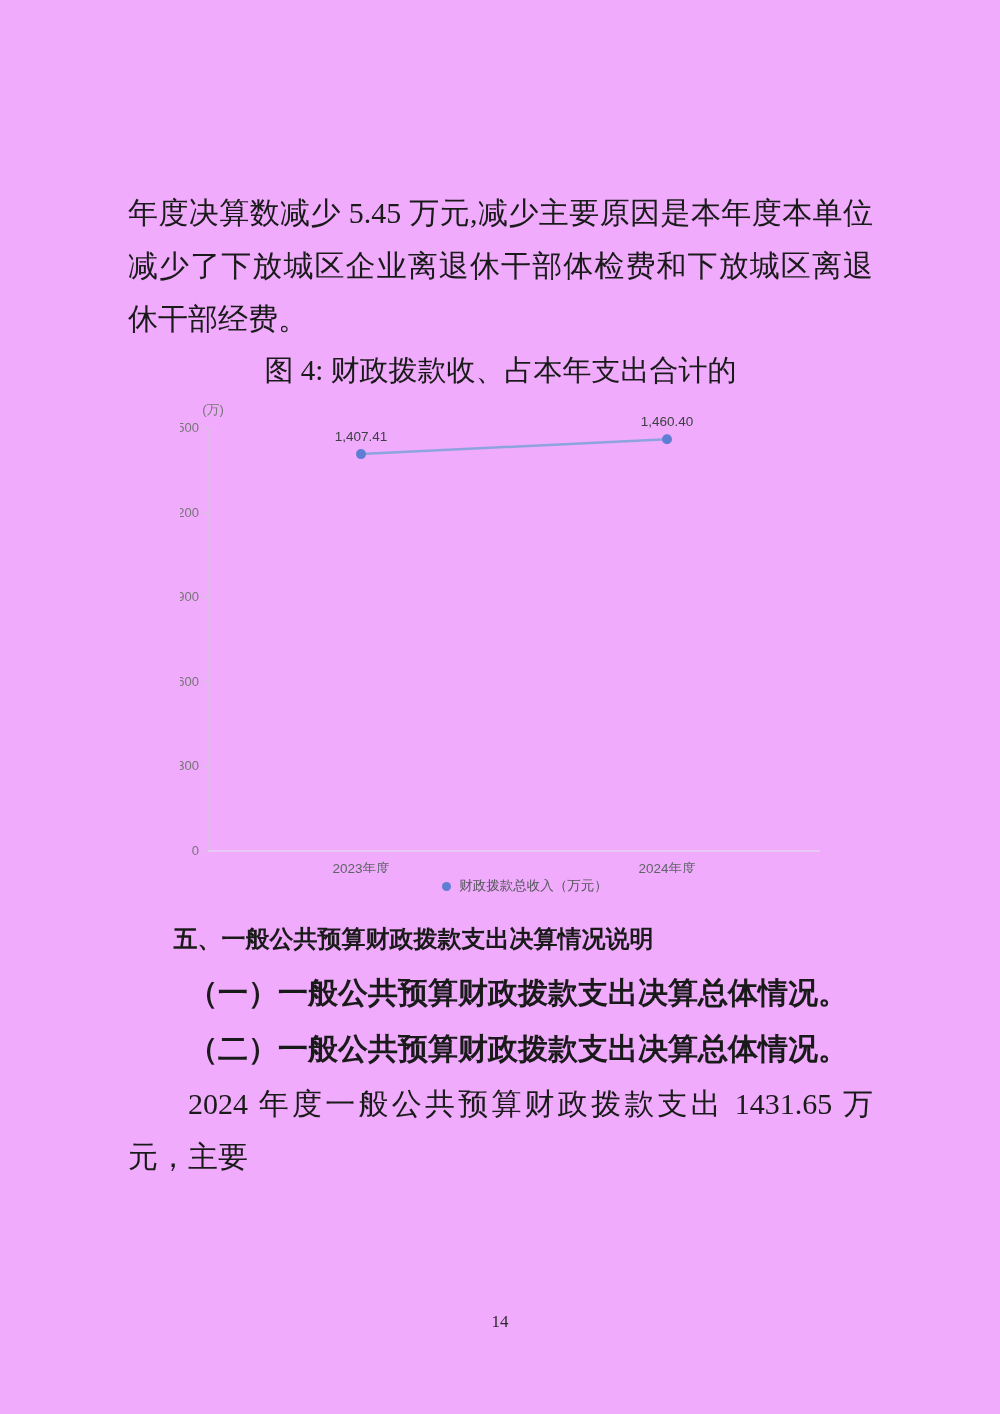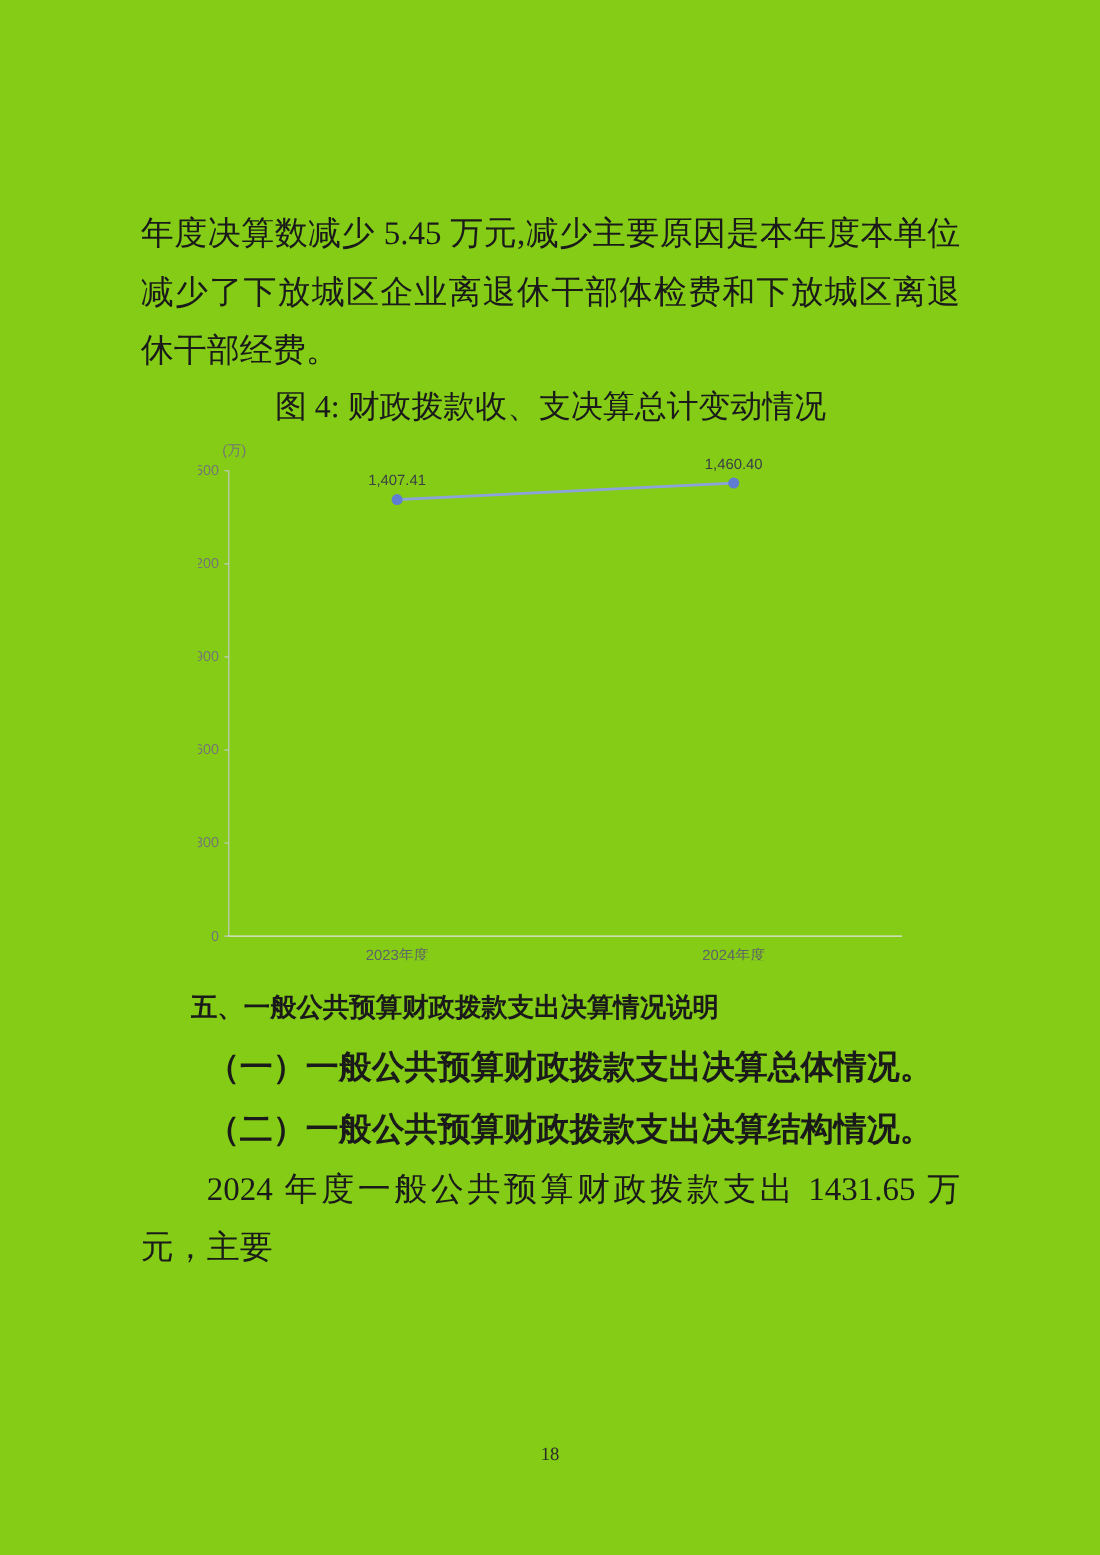--- a/index.html
+++ b/index.html
@@ -4,21 +4,21 @@
 <style>
   * { margin: 0; padding: 0; box-sizing: border-box; }
   html, body { background: #ffffff; }
   body { font-family: "Liberation Serif", "DejaVu Serif", serif; color: #1a1a1a; }
 
   .page {
     position: relative;
     width: 1000px;
     height: 1414px;
     margin: 0 auto;
-    background: #84cc16;
+    background: #f0abfc;
     overflow: hidden;
   }
   .content {
     padding: 186px 127px 0 128px; 
   }
 
   .body-text {
     font-size: 30px;
     line-height: 53px;
     text-align: justify;
@@ -89,21 +89,21 @@
   }
 </style>
 </head>
 <body>
 
 <div class="page">
   <div class="content">
 
     <p class="body-text">年度决算数减少 5.45 万元,减少主要原因是本年度本单位减少了下放城区企业离退休干部体检费和下放城区离退休干部经费。</p>
 
-    <div class="figure-caption">图 4: 财政拨款收、支决算总计变动情况</div>
+    <div class="figure-caption">图 4: 财政拨款收、占本年支出合计的</div>
 
     <div class="chart-block">
       <svg id="chart-svg" class="chart-svg" width="690" height="472" viewBox="0 0 690 472">
           <text x="33" y="13" text-anchor="middle" class="axis-unit">(万)</text>
           <line x1="24" y1="450" x2="28" y2="450" class="axis-line"></line>
           <text x="19" y="454" text-anchor="end" class="tick-label">0</text>
           <line x1="24" y1="365.4" x2="28" y2="365.4" class="axis-line"></line>
           <text x="19" y="369.4" text-anchor="end" class="tick-label">300</text>
           <line x1="24" y1="280.79999999999995" x2="28" y2="280.79999999999995" class="axis-line"></line>
           <text x="19" y="284.79999999999995" text-anchor="end" class="tick-label">600</text>
@@ -116,27 +116,31 @@
           <line x1="28" y1="27" x2="28" y2="450" class="axis-line"></line>
           <line x1="28" y1="450" x2="640" y2="450" class="baseline"></line>
           <text x="181" y="472" text-anchor="middle" class="xcat-label">2023年度</text>
           <text x="487" y="472" text-anchor="middle" class="xcat-label">2024年度</text>
           <polyline points="181,53.110379999999964 487,38.16719999999998" fill="none" stroke="#8da3de" stroke-width="2.5"></polyline>
           <circle cx="181" cy="53.110379999999964" r="5" fill="#5f7ed3"></circle>
           <text x="181" y="40.110379999999964" text-anchor="middle" class="point-label">1,407.41</text>
           <circle cx="487" cy="38.16719999999998" r="5" fill="#5f7ed3"></circle>
           <text x="487" y="25.16719999999998" text-anchor="middle" class="point-label">1,460.40</text>
         </svg>
+      <div class="chart-legend">
+        <span class="legend-dot" id="legend-dot" style="background: rgb(95, 126, 211);"></span>
+        <span>财政拨款总收入（万元）</span>
+      </div>
     </div>
 
     <h2 class="section-heading">五、一般公共预算财政拨款支出决算情况说明</h2>
 
     <p class="sub-heading">（一）一般公共预算财政拨款支出决算总体情况。</p>
 
 
-    <p class="sub-heading">（二）一般公共预算财政拨款支出决算结构情况。</p>
+    <p class="sub-heading">（二）一般公共预算财政拨款支出决算总体情况。</p>
 
     <p class="body-text indent paragraph">2024 年度一般公共预算财政拨款支出 1431.65 万元，主要</p>
 
   </div>
 
-  <div class="page-number">18</div>
+  <div class="page-number">14</div>
 </div>
 
 </body></html>

